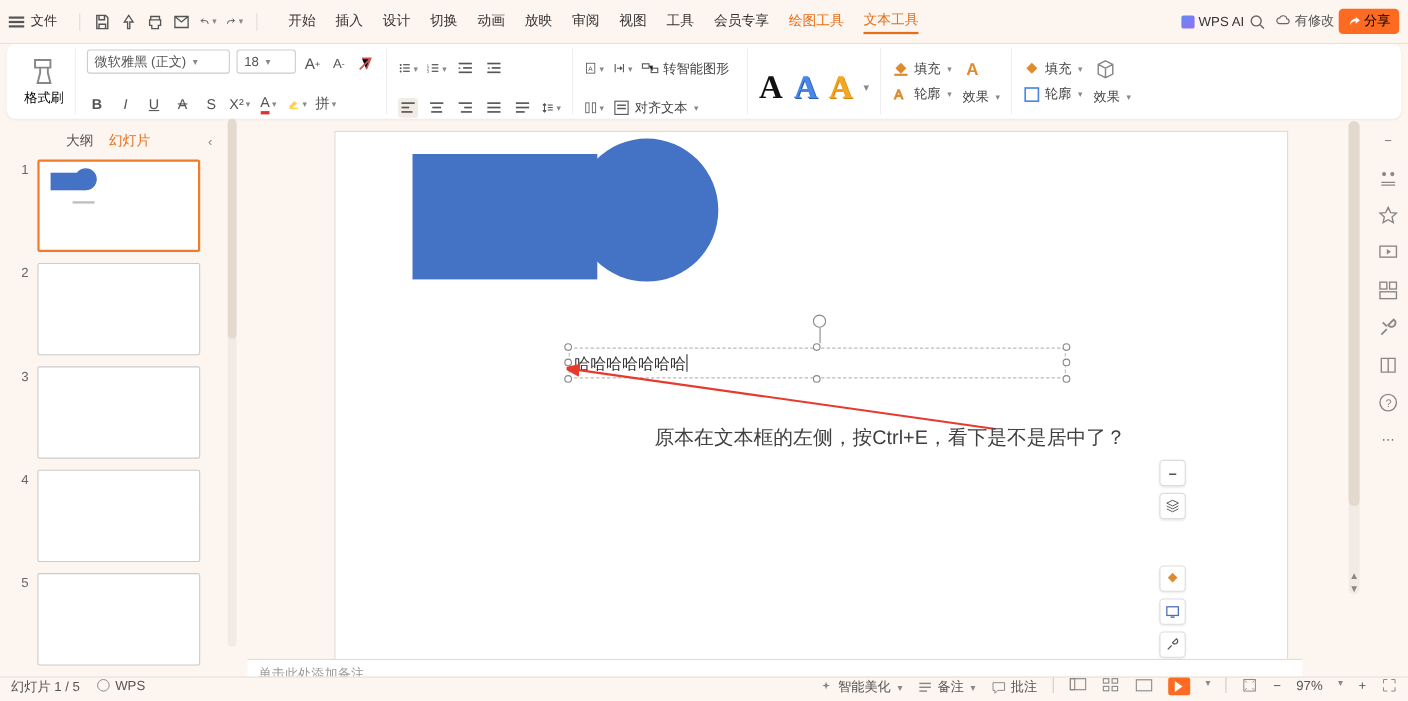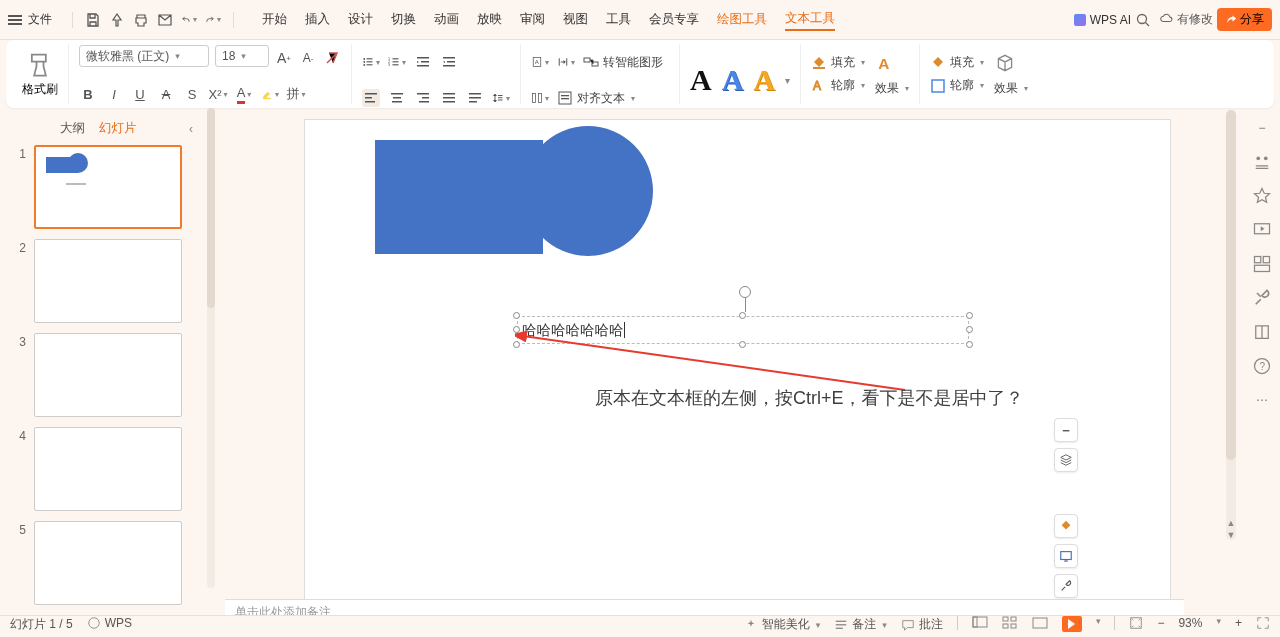--- a/index.html
+++ b/index.html
@@ -654,21 +654,21 @@
   <span class="play"></span>
     <span style="font-size:9px;color:#888">▾</span>
   <span style="width:1px;height:14px;background:#ccc"></span>
   <span class="sitm">
       <svg width="14" height="14" viewBox="0 0 16 16">
         <rect x="2" y="2" width="12" height="12" fill="none" stroke="#888"></rect>
         <path stroke="#888" d="M5 5l-2-2M11 5l2-2M5 11l-2 2M11 11l2 2"></path>
       </svg>
     </span>
   <span class="sitm">−</span>
-  <span>93%</span>
+  <span>97%</span>
   <span style="font-size:9px;color:#888">▾</span>
   <span class="sitm">+</span>
   <span class="sitm">
       <svg width="14" height="14" viewBox="0 0 16 16">
         <path stroke="#888" fill="none" d="M2 6V2h4M14 6V2h-4M2 10v4h4M14 10v4h-4"></path>
       </svg>
     </span>
 </div>
 
 </body></html>

